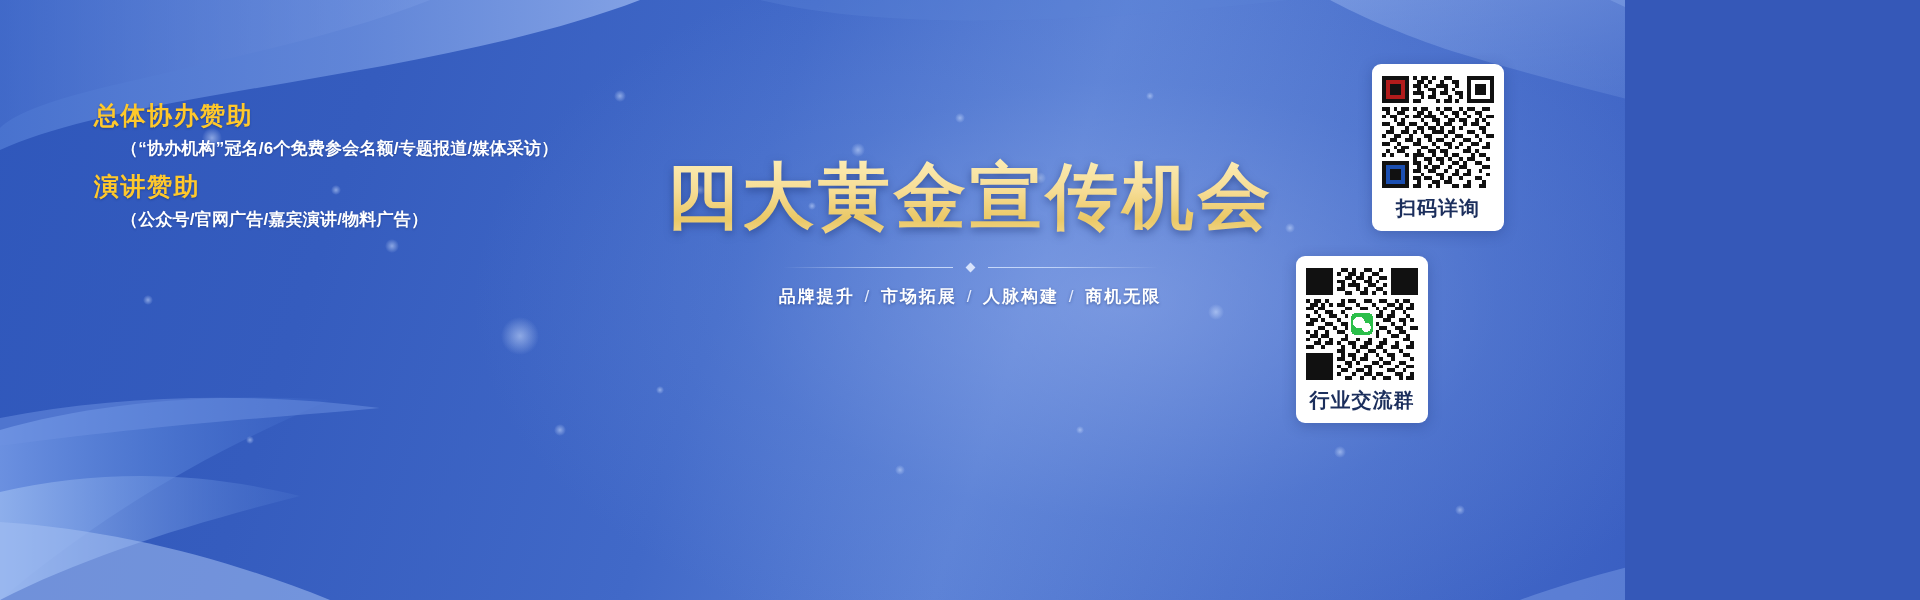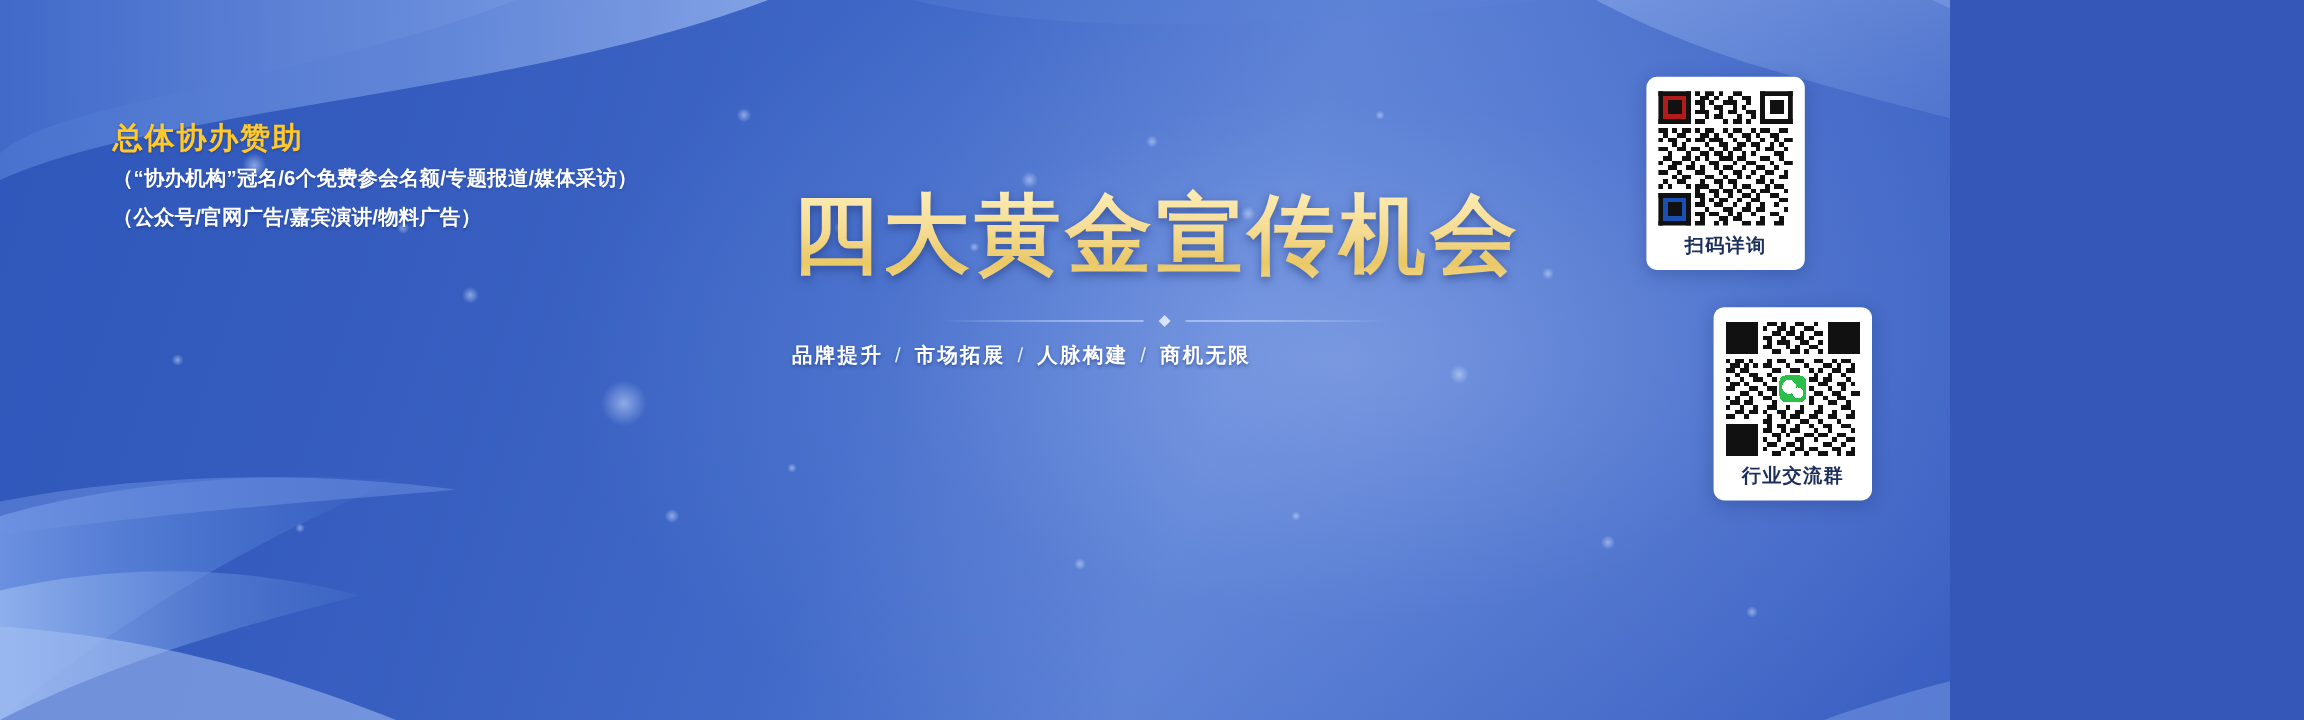--- a/index.html
+++ b/index.html
@@ -37,27 +37,29 @@
     text-shadow:0 1px 2px rgba(20,45,110,0.5);
   }
   .tier-desc {
     font-size:17px;
     font-weight:bold;
     color:#ffffff;
     letter-spacing:0.2px;
     line-height:30px;
     white-space:nowrap;
     text-shadow:0 1px 2px rgba(20,45,110,0.45);
+    margin-left:27px;
   }
 
   
   #headline-block {
     position:absolute;
     left:660px; top:150px;
     width:620px;
+    text-align:center;
   }
   #headline {
     font-size:72px;
     font-weight:bold;
     letter-spacing:4px;
     line-height:92px;
     color:#f2d98a;
     background:linear-gradient(180deg,#fdf0bd 0%,#f6dc94 45%,#eac866 75%,#f5dc97 100%);
     -webkit-background-clip:text;
     background-clip:text;
@@ -101,25 +103,25 @@
   .qr-card {
     position:absolute;
     width:132px;
     background:#ffffff;
     border-radius:9px;
     box-shadow:0 3px 14px rgba(18,40,100,0.28);
     padding:12px 10px 9px 10px;
     text-align:center;
   }
   #qr-card-consult { left:1372px; top:64px; }
-  #qr-card-group   { left:1428px; top:256px; }
+  #qr-card-group   { left:1296px; top:256px; }
   .qr-img { width:112px; height:112px; display:block; margin:0 auto; }
   .qr-caption {
     margin-top:7px;
-    font-size:16px;
+    font-size:20px;
     font-weight:bold;
     color:#1b2e5c;
     letter-spacing:1px;
     white-space:nowrap;
   }
 </style>
 </head>
 <body>
 
 <div id="banner">
@@ -195,20 +197,21 @@
 
   <div id="tier-list">
 
     <div class="tier">
       <div class="tier-title">总体协办赞助</div>
       <div class="tier-desc">（“协办机构”冠名/6个免费参会名额/专题报道/媒体采访）</div>
     </div>
 
 
     <div class="tier">
+      <div class="tier-title">演讲赞助</div>
       <div class="tier-desc">（公众号/官网广告/嘉宾演讲/物料广告）</div>
     </div>
 
 
   </div>
 
   <div id="headline-block">
     <div id="headline">四大黄金宣传机会</div>
 
     <div id="divider-row">

